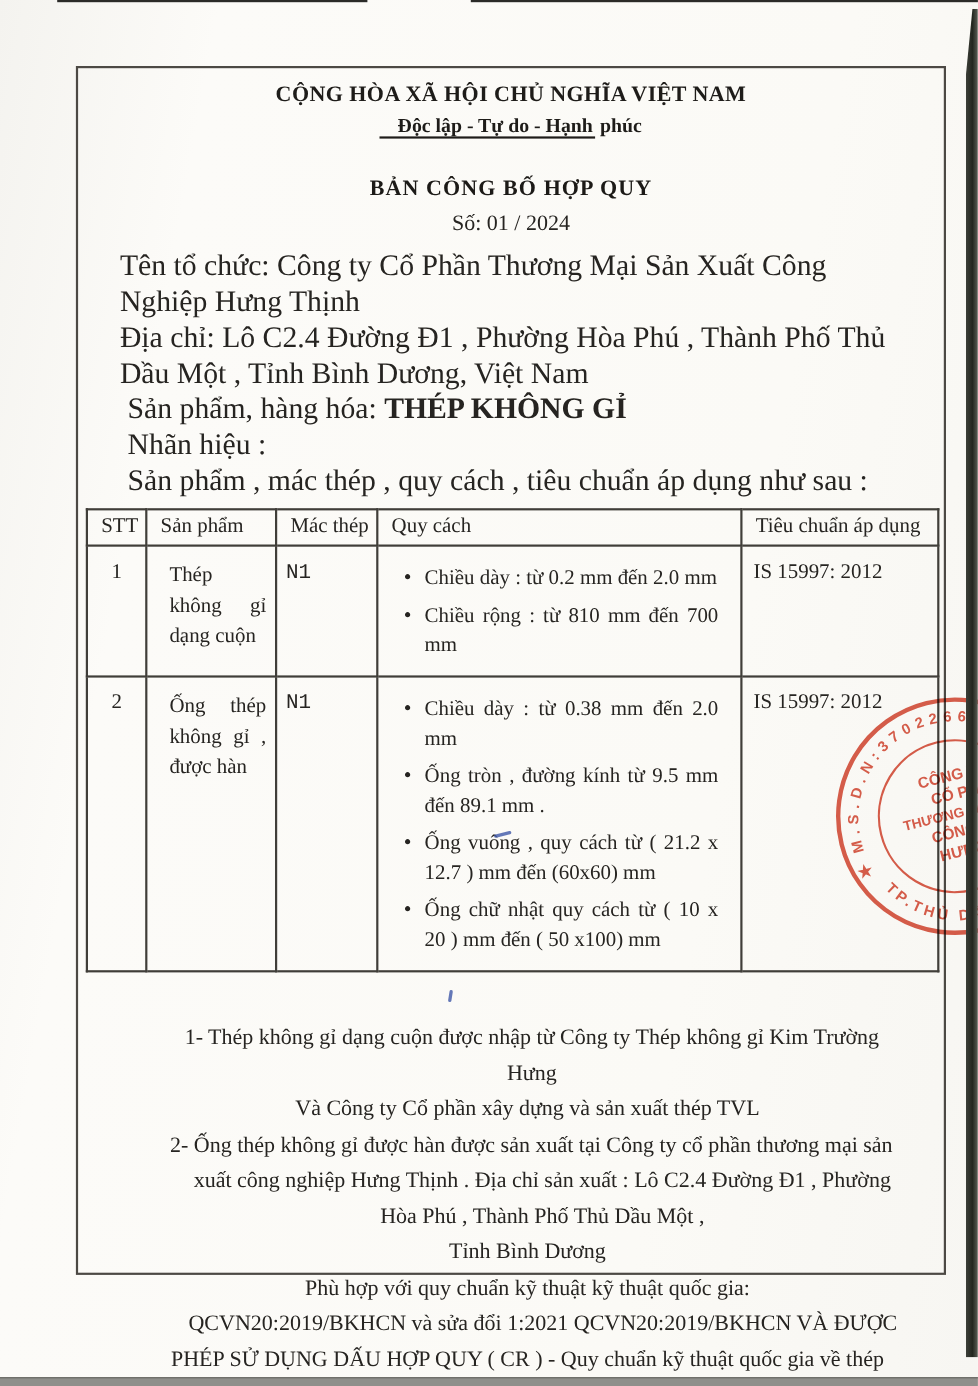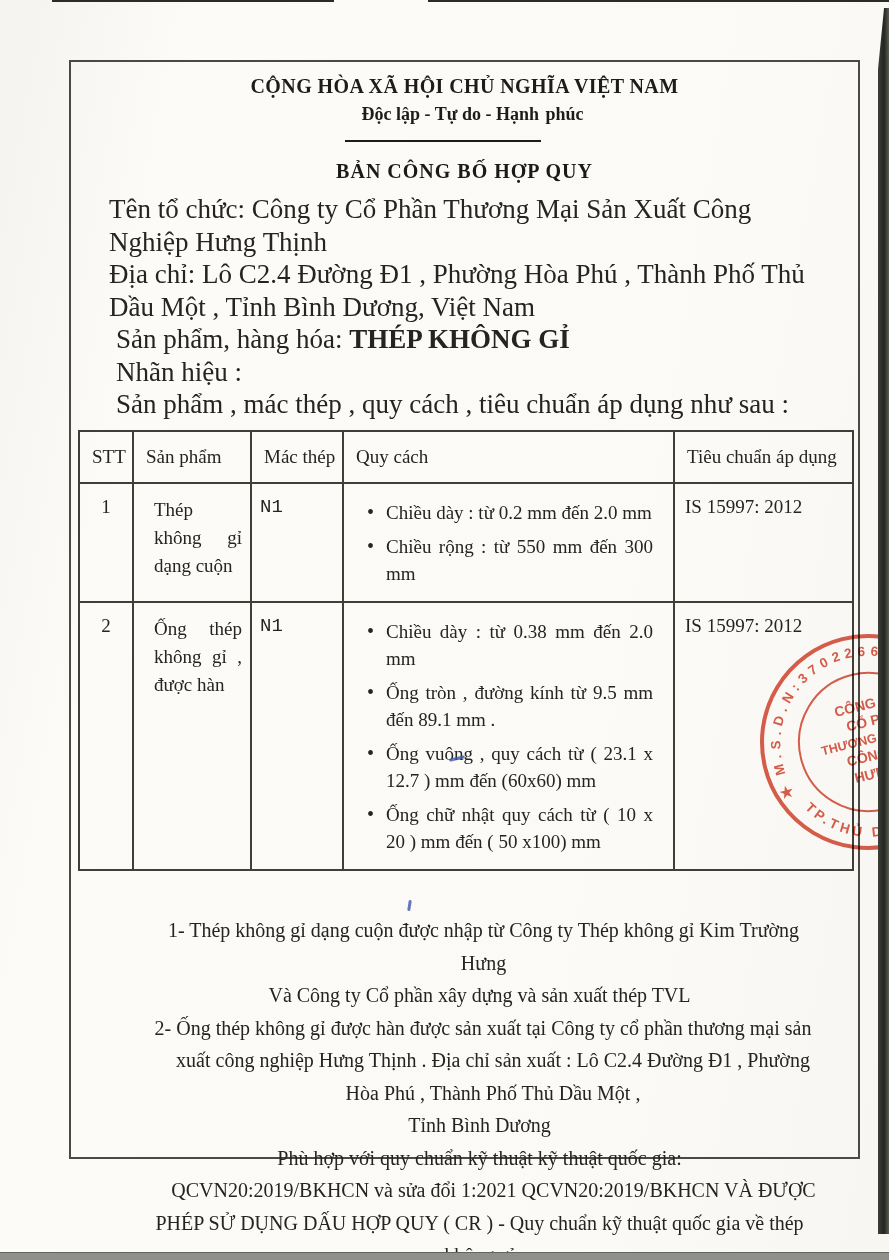--- a/index.html
+++ b/index.html
@@ -28,36 +28,36 @@
   }
   
   .doc-border {
     position:absolute; left:69px; top:60px; width:791px; height:1099px;
     border:2px solid #4c4944;
   }
   
   .doc-header { text-align:center; margin-top:13px; }
   .national-title { font-size:20px; font-weight:bold; letter-spacing:.4px; color:#1e1c19; }
   .motto { font-size:18px; font-weight:bold; margin-top:6px; color:#1e1c19; }
-  .motto .u { border-bottom:2px solid #1e1c19; padding:0 2px 16px 16px; }
+  .motto .u { border-bottom:2px solid #1e1c19; padding:0 2px 0 16px; }
   .doc-title { font-size:20px; font-weight:bold; letter-spacing:1px; margin-top:35px; color:#1c1a17; }
   .doc-number { font-size:20px; margin-top:9px; }
   
   .info { margin:10px 40px 0 38px; font-size:27px; line-height:32.5px; }
   .info p { margin:0; }
   .indent { padding-left:7px; }
   .bold { font-weight:bold; }
   
   table.spec {
     margin:9px 0 0 7px; width:774px;
     border-collapse:collapse; table-layout:fixed;
     font-size:19px;
   }
   table.spec th, table.spec td { border:2px solid #403e39; vertical-align:top; font-weight:normal; }
-  table.spec th { height:52px; vertical-align:middle; text-align:left; padding:2px 6px 2px 12px;border-radius:17px; }
+  table.spec th { height:33px; vertical-align:middle; text-align:left; padding:2px 6px 2px 12px;border-radius:17px; }
   th.c-stt, td.c-stt { text-align:center; }
   td { padding:12px 8px 6px 8px; }
   td.c-prod { padding:12px 8px 6px 20px; text-align:justify; line-height:28px; }
   td.c-grade { text-align:left;font-family:Liberation Mono, monospace; }
   tr.r1 { height:95px; }
   tr.r2 { height:233px; }
   ul.specs { margin:0; padding:4px 10px 0 34px; list-style:none; }
   ul.specs li {
     position:relative; margin-bottom:8px; line-height:26.5px;
     text-align:justify; padding-right:2px;
@@ -94,20 +94,21 @@
   <div class="scan-top-line-b"></div>
   <div class="scan-right-strip"></div>
   <div class="scan-bottom-strip"></div>
 
   <div class="doc-border">
 
     <div class="doc-header">
       <div class="national-title">CỘNG HÒA XÃ HỘI CHỦ NGHĨA VIỆT NAM</div>
       <div class="motto"><span class="u">Độc lập - Tự do - Hạnh</span> <span>phúc</span></div>
       <div class="doc-title">BẢN CÔNG BỐ HỢP QUY</div>
+      <div class="doc-number">Số: 01 / 2024</div>
     </div>
 
     <div class="info">
       <p>Tên tổ chức: Công ty Cổ Phần Thương Mại Sản Xuất Công Nghiệp Hưng Thịnh</p>
       <p>Địa chỉ: Lô C2.4 Đường Đ1 , Phường Hòa Phú , Thành Phố Thủ Dầu Một , Tỉnh Bình Dương, Việt Nam</p>
       <p class="indent"><span>Sản phẩm, hàng hóa: </span><span class="bold">THÉP KHÔNG GỈ</span></p>
       <p class="indent">Nhãn hiệu :</p>
       <p class="indent">Sản phẩm , mác thép , quy cách , tiêu chuẩn áp dụng như sau :</p>
     </div>
 
@@ -127,34 +128,34 @@
         <th>Quy cách</th>
         <th>Tiêu chuẩn áp dụng</th>
       </tr>
       <tr class="r1">
         <td class="c-stt">1</td>
         <td class="c-prod">Thép không gỉ dạng cuộn</td>
         <td class="c-grade">N1</td>
         <td>
           <ul class="specs">
             <li>Chiều dày : từ 0.2 mm đến 2.0 mm</li>
-            <li>Chiều rộng : từ 550 mm đến 300 mm</li>
+            <li>Chiều rộng : từ 810 mm đến 700 mm</li>
           </ul>
         </td>
         <td class="c-std">IS 15997: 2012</td>
       </tr>
       <tr class="r2">
         <td class="c-stt">2</td>
         <td class="c-prod">Ống thép không gỉ , được hàn</td>
         <td class="c-grade">N1</td>
         <td>
           <ul class="specs">
             <li>Chiều dày : từ 0.38 mm đến 2.0 mm</li>
             <li>Ống tròn , đường kính từ 9.5 mm đến 89.1 mm .</li>
-            <li>Ống vuông , quy cách từ ( 23.1 x 12.7 ) mm đến (60x60) mm</li>
+            <li>Ống vuông , quy cách từ ( 21.2 x 12.7 ) mm đến (60x60) mm</li>
             <li>Ống chữ nhật quy cách từ ( 10 x 20 ) mm đến ( 50 x100) mm</li>
           </ul>
         </td>
         <td class="c-std">IS 15997: 2012</td>
       </tr>
     </tbody>
       </table>
 
     <div class="notes">
       <p class="n1a">1-  Thép không gỉ dạng cuộn được nhập từ Công ty Thép không gỉ Kim Trường Hưng</p>

